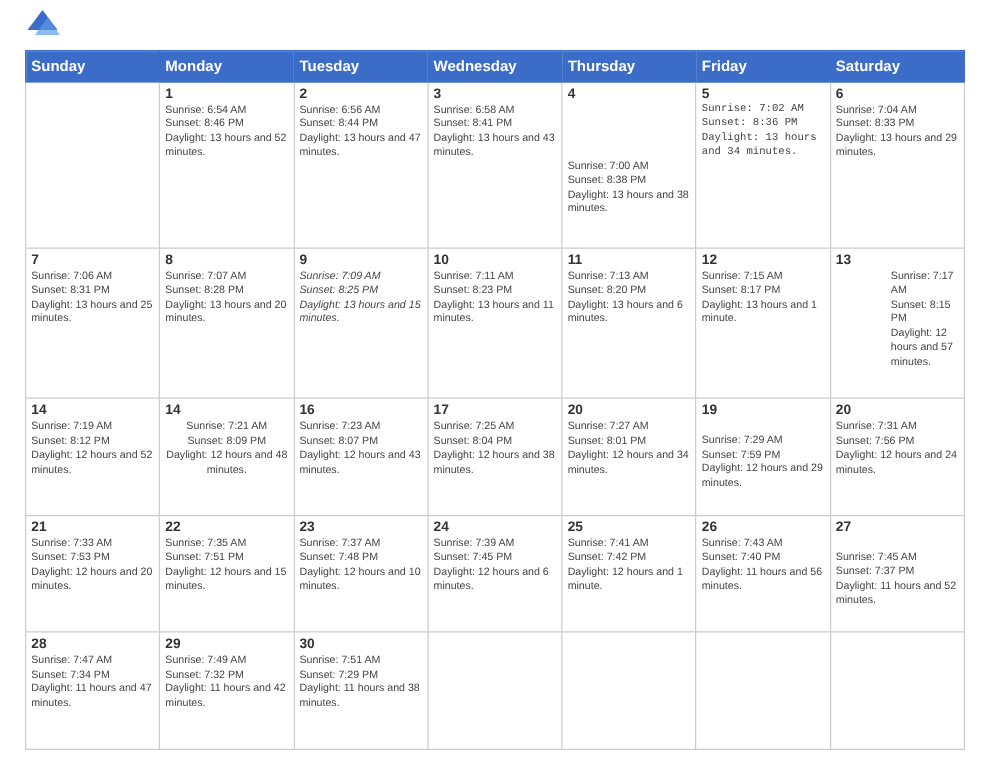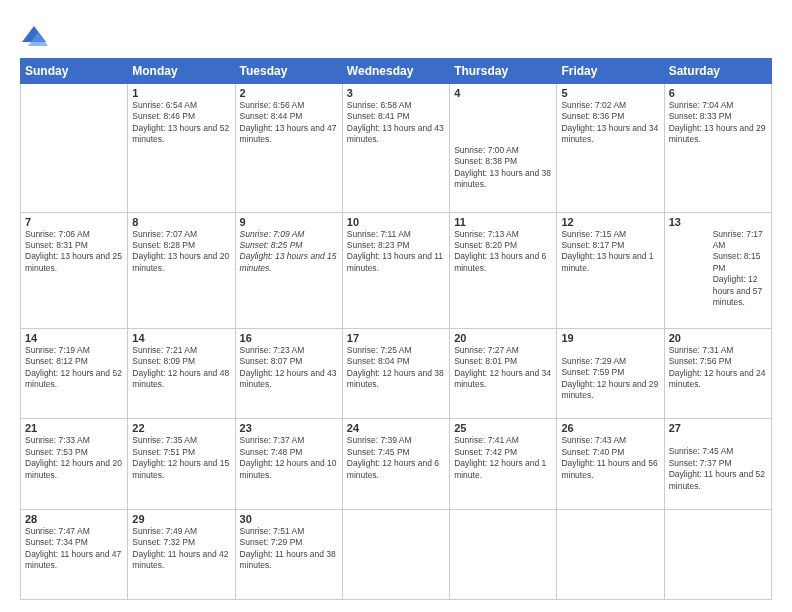--- a/index.html
+++ b/index.html
@@ -6,21 +6,21 @@
     body {
       width: 792px;
       height: 612px;
       font-family: Arial, sans-serif;
       background: #fff;
       overflow: hidden;
     }
     .page {
       width: 792px;
       height: 612px;
-      padding: 18px 20px 12px 20px;
+      padding: 0 20px 12px 20px;
       display: flex;
       flex-direction: column;
     }
     .header {
       display: flex;
       justify-content: space-between;
       align-items: flex-start;
       margin-bottom: 8px;
     }
     .logo {
@@ -154,21 +154,21 @@
 Daylight: 13 hours and 43 minutes.</div>
           </td>
           <td>
             <span class="day-num">4</span>
             <div class="day-info" style="white-space: pre-line; margin-top: 46px;">Sunrise: 7:00 AM
 Sunset: 8:38 PM
 Daylight: 13 hours and 38 minutes.</div>
           </td>
           <td>
             <span class="day-num">5</span>
-            <div class="day-info" style="white-space: pre-line;">Sunrise: 7:02 AM
+            <div class="day-info" style="white-space: pre-line; font-family: Liberation Mono, monospace;">Sunrise: 7:02 AM
 Sunset: 8:36 PM
 Daylight: 13 hours and 34 minutes.</div>
           </td>
           <td>
             <span class="day-num">6</span>
             <div class="day-info" style="white-space: pre-line;">Sunrise: 7:04 AM
 Sunset: 8:33 PM
 Daylight: 13 hours and 29 minutes.</div>
           </td>
         </tr>
@@ -218,21 +218,21 @@
         </tr>
         <tr>
           <td>
             <span class="day-num">14</span>
             <div class="day-info" style="white-space: pre-line;">Sunrise: 7:19 AM
 Sunset: 8:12 PM
 Daylight: 12 hours and 52 minutes.</div>
           </td>
           <td>
             <span class="day-num">14</span>
-            <div class="day-info" style="white-space: pre-line;">Sunrise: 7:21 AM
+            <div class="day-info" style="white-space: pre-line; text-align: center;">Sunrise: 7:21 AM
 Sunset: 8:09 PM
 Daylight: 12 hours and 48 minutes.</div>
           </td>
           <td>
             <span class="day-num">16</span>
             <div class="day-info" style="white-space: pre-line;">Sunrise: 7:23 AM
 Sunset: 8:07 PM
 Daylight: 12 hours and 43 minutes.</div>
           </td>
           <td>

